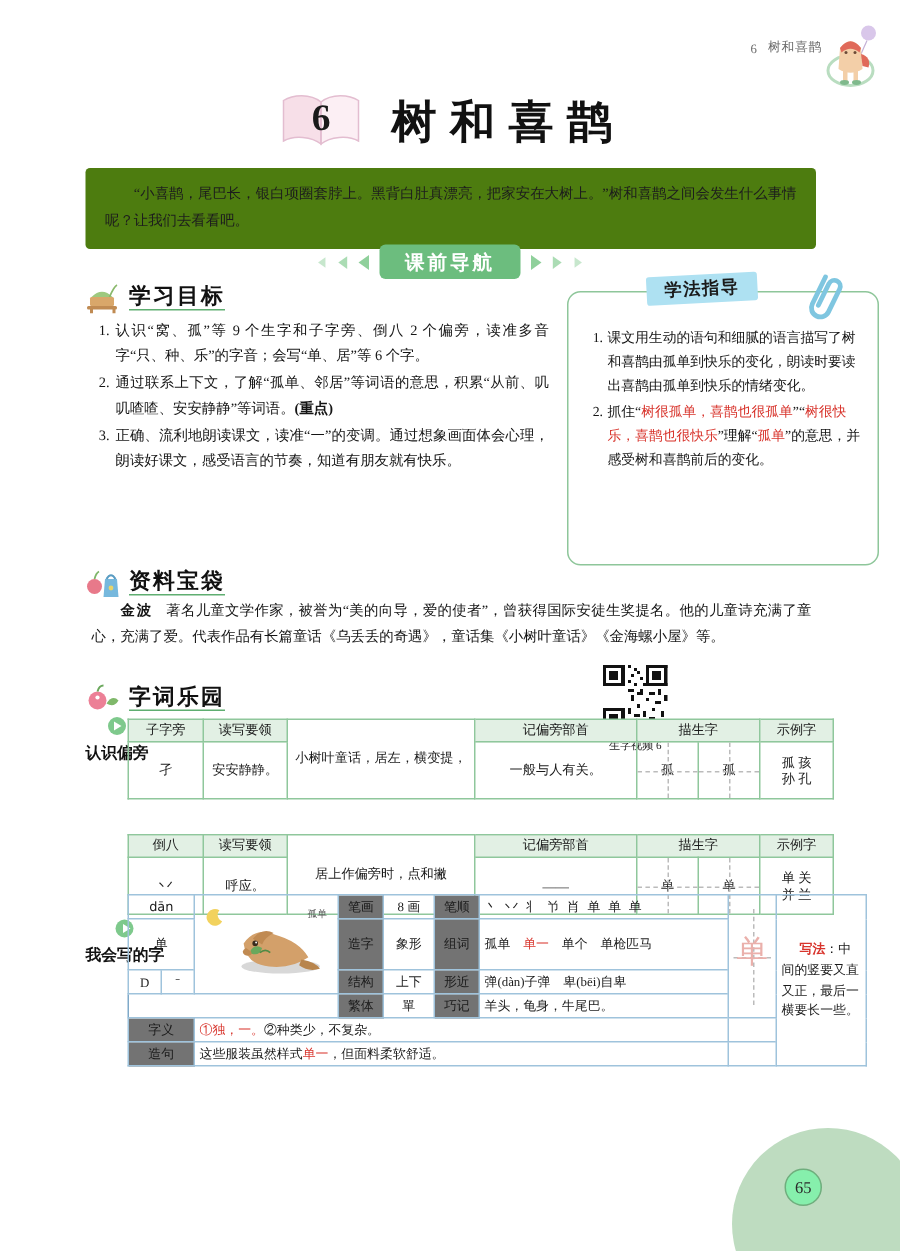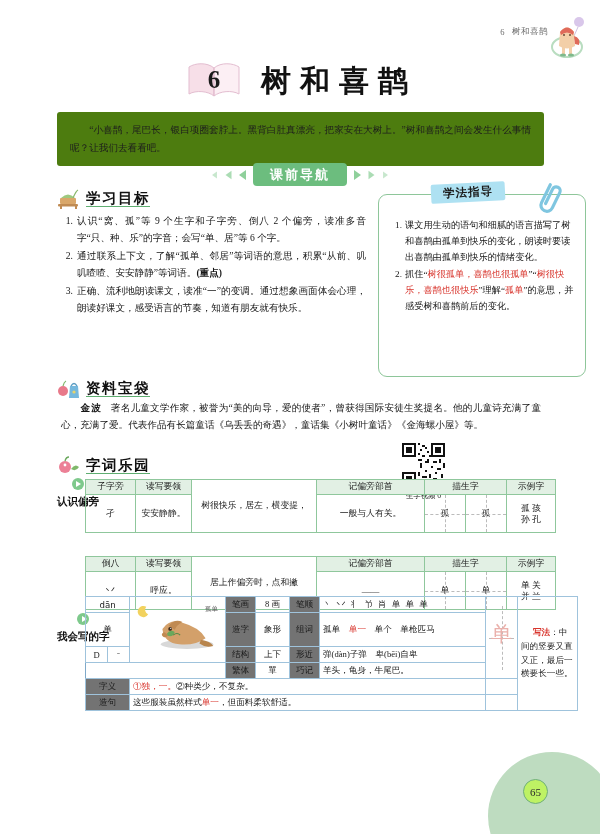--- a/index.html
+++ b/index.html
@@ -186,21 +186,21 @@
   .writing-note { font-size: 8.6px; line-height: 1.6; padding: 3px 4px; vertical-align: top; }
 
   
   .foot-arc {
     position: absolute; right: -16px; bottom: -46px;
     width: 128px; height: 128px; border-radius: 50%; background: #bedcc0;
   }
   .page-no {
     position: absolute; right: 52px; bottom: 30px;
     width: 25px; height: 25px; border-radius: 50%;
-    border: 1.3px solid #6fae7d; background: #bef264;
+    border: 1.3px solid #6fae7d; background: #86efac;
     display: flex; align-items: center; justify-content: center;
     font-size: 11px; color: #2b2b2b; font-family: "Liberation Serif", serif;
   }
 </style>
 </head>
 <body>
 
 <div class="page">
 
   <div class="run-head">
@@ -386,21 +386,21 @@
         <col style="width:125px">
         <col style="width:108px">
         <col style="width:41px">
         <col style="width:41px">
         <col style="width:49px">
       </colgroup>
     <tbody>
         <tr>
       <td class="hd">子字旁</td>
       <td class="hd">读写要领</td>
-      <td rowspan="2" class="note">树很快乐，居左，横变提，</td>
+      <td rowspan="2" class="note">小树叶童话，居左，横变提，</td>
       <td class="hd">记偏旁部首</td>
       <td class="hd" colspan="2">描生字</td>
       <td class="hd">示例字</td>
     </tr>
     <tr style="height:38px;">
       <td class="big-red">孑</td>
       <td class="note2">安安静静。</td>
       <td class="note2">一般与人有关。</td>
       <td class="trace"><span class="gd"></span><span class="gdv"></span><span>孤</span></td>
       <td class="trace"><span class="gd"></span><span class="gdv"></span><span>孤</span></td>

